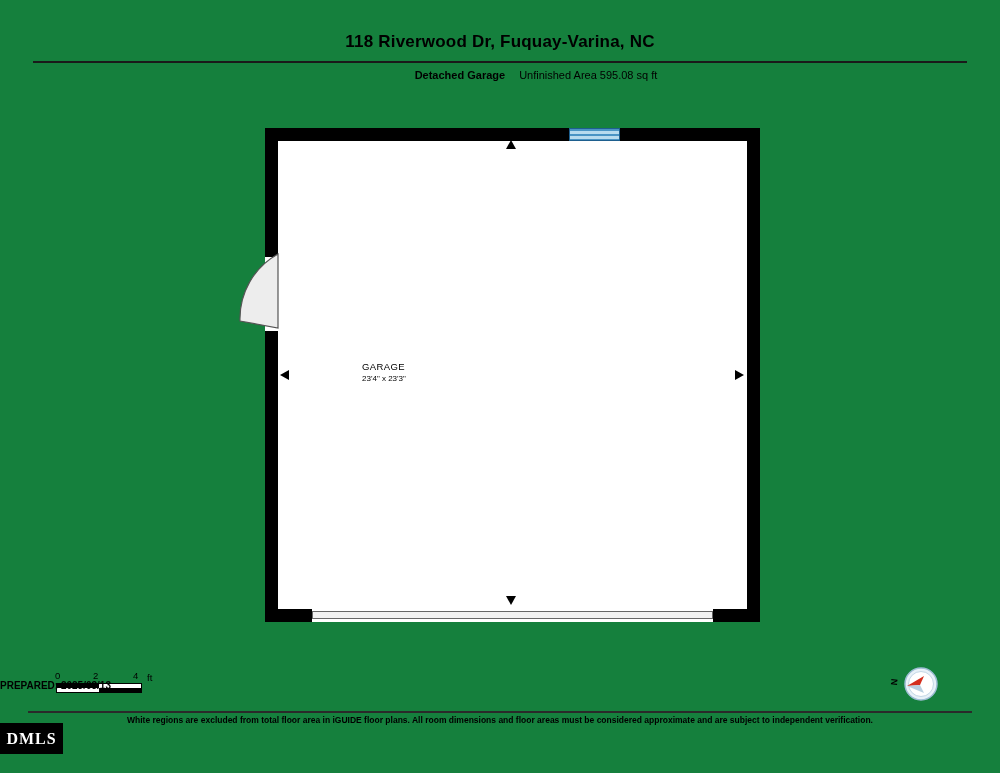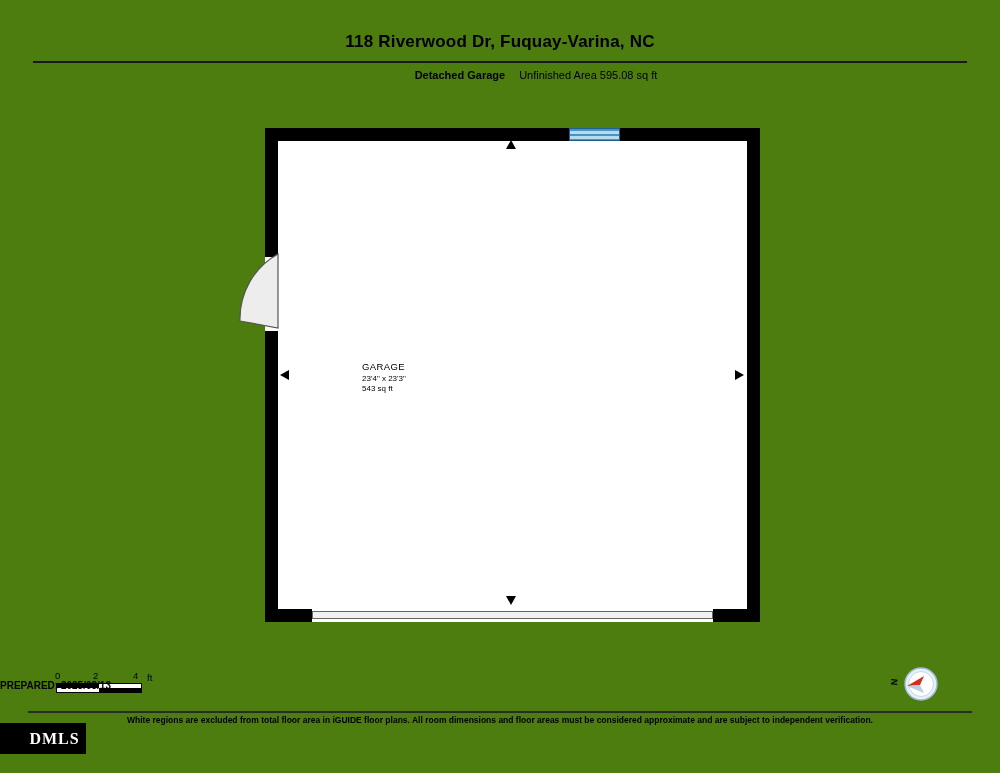--- a/index.html
+++ b/index.html
@@ -1,17 +1,17 @@
 <!DOCTYPE html>
 <html><head>
 <meta charset="utf-8">
 <style>
   html,body{margin:0;padding:0;background:#fff;}
   #canvas{
-    position:relative;width:1000px;height:773px;background:#4d7c0f;overflow:hidden;
+    position:relative;width:1000px;height:773px;background:#15803d;overflow:hidden;
     font-family:"Liberation Sans","DejaVu Sans",sans-serif;color:#000;
   }
   .abs{position:absolute;}
   
   .title{top:32px;left:0;width:100%;text-align:center;font-size:17px;font-weight:bold;letter-spacing:.2px;}
   .rule1{top:61px;left:33px;width:934px;height:2px;background:#1a1a1a;}
   .subtitle{top:69px;left:0;width:100%;text-align:center;font-size:11px;padding-left:36px;}
   .subtitle .floor{font-weight:bold;margin-right:14px;}
   
   .plan{left:265px;top:128px;width:495px;height:494px;border:13px solid #000;box-sizing:border-box;background:#fff;}
@@ -38,21 +38,21 @@
     background-image:linear-gradient(to right,#000 0 50%,#fff 50% 100%),linear-gradient(to right,#fff 0 50%,#000 50% 100%);
     background-size:84px 4px;background-position:0 0,0 4px;background-repeat:no-repeat;}
   .scale .unit{position:absolute;left:92px;top:2px;}
   
   .prepared{top:680px;left:0;width:100%;text-align:left;font-size:10px;font-weight:bold;}
   .compass{left:903px;top:666px;width:36px;height:36px;}
   .compass-n{left:891px;top:677px;font-size:9px;font-weight:bold;transform:rotate(-85deg);}
   .rule2{top:711px;left:28px;width:944px;height:1.5px;background:#2a2a2a;}
   .disclaimer{top:715px;left:0;width:100%;text-align:center;font-size:8.5px;font-weight:bold;}
   .mls{left:0;top:723px;width:63px;height:31px;background:#000;color:#fff;display:flex;align-items:center;justify-content:center;
-    font-size:16px;font-weight:bold;letter-spacing:1px;font-family:"Liberation Serif","DejaVu Serif",serif;padding-left:23px;}
+    font-size:16px;font-weight:bold;letter-spacing:1px;font-family:"Liberation Serif","DejaVu Serif",serif;}
 </style>
 </head>
 <body>
 
 <div id="canvas">
 
   <div class="abs title">118 Riverwood Dr, Fuquay-Varina, NC</div>
   <div class="abs rule1"></div>
   <div class="abs subtitle">
     <span class="floor">Detached Garage</span><span>Unfinished Area 595.08 sq ft</span>
@@ -71,21 +71,20 @@
   <div class="abs garage-band"></div>
 
   <div class="abs tri tri-up"></div>
   <div class="abs tri tri-down"></div>
   <div class="abs tri tri-left"></div>
   <div class="abs tri tri-right"></div>
 
   <div class="abs room-label">
     <div class="name">GARAGE</div>
     <div class="dims">23'4" x 23'3"</div>
-    <div class="area">543 sq ft</div>
   </div>
 
   <div class="abs scale">
     <span class="t0">0</span>
     <span class="t2">2</span>
     <span class="t4">4</span>
     <div class="bar"></div>
     <span class="unit">ft</span>
   </div>
 

